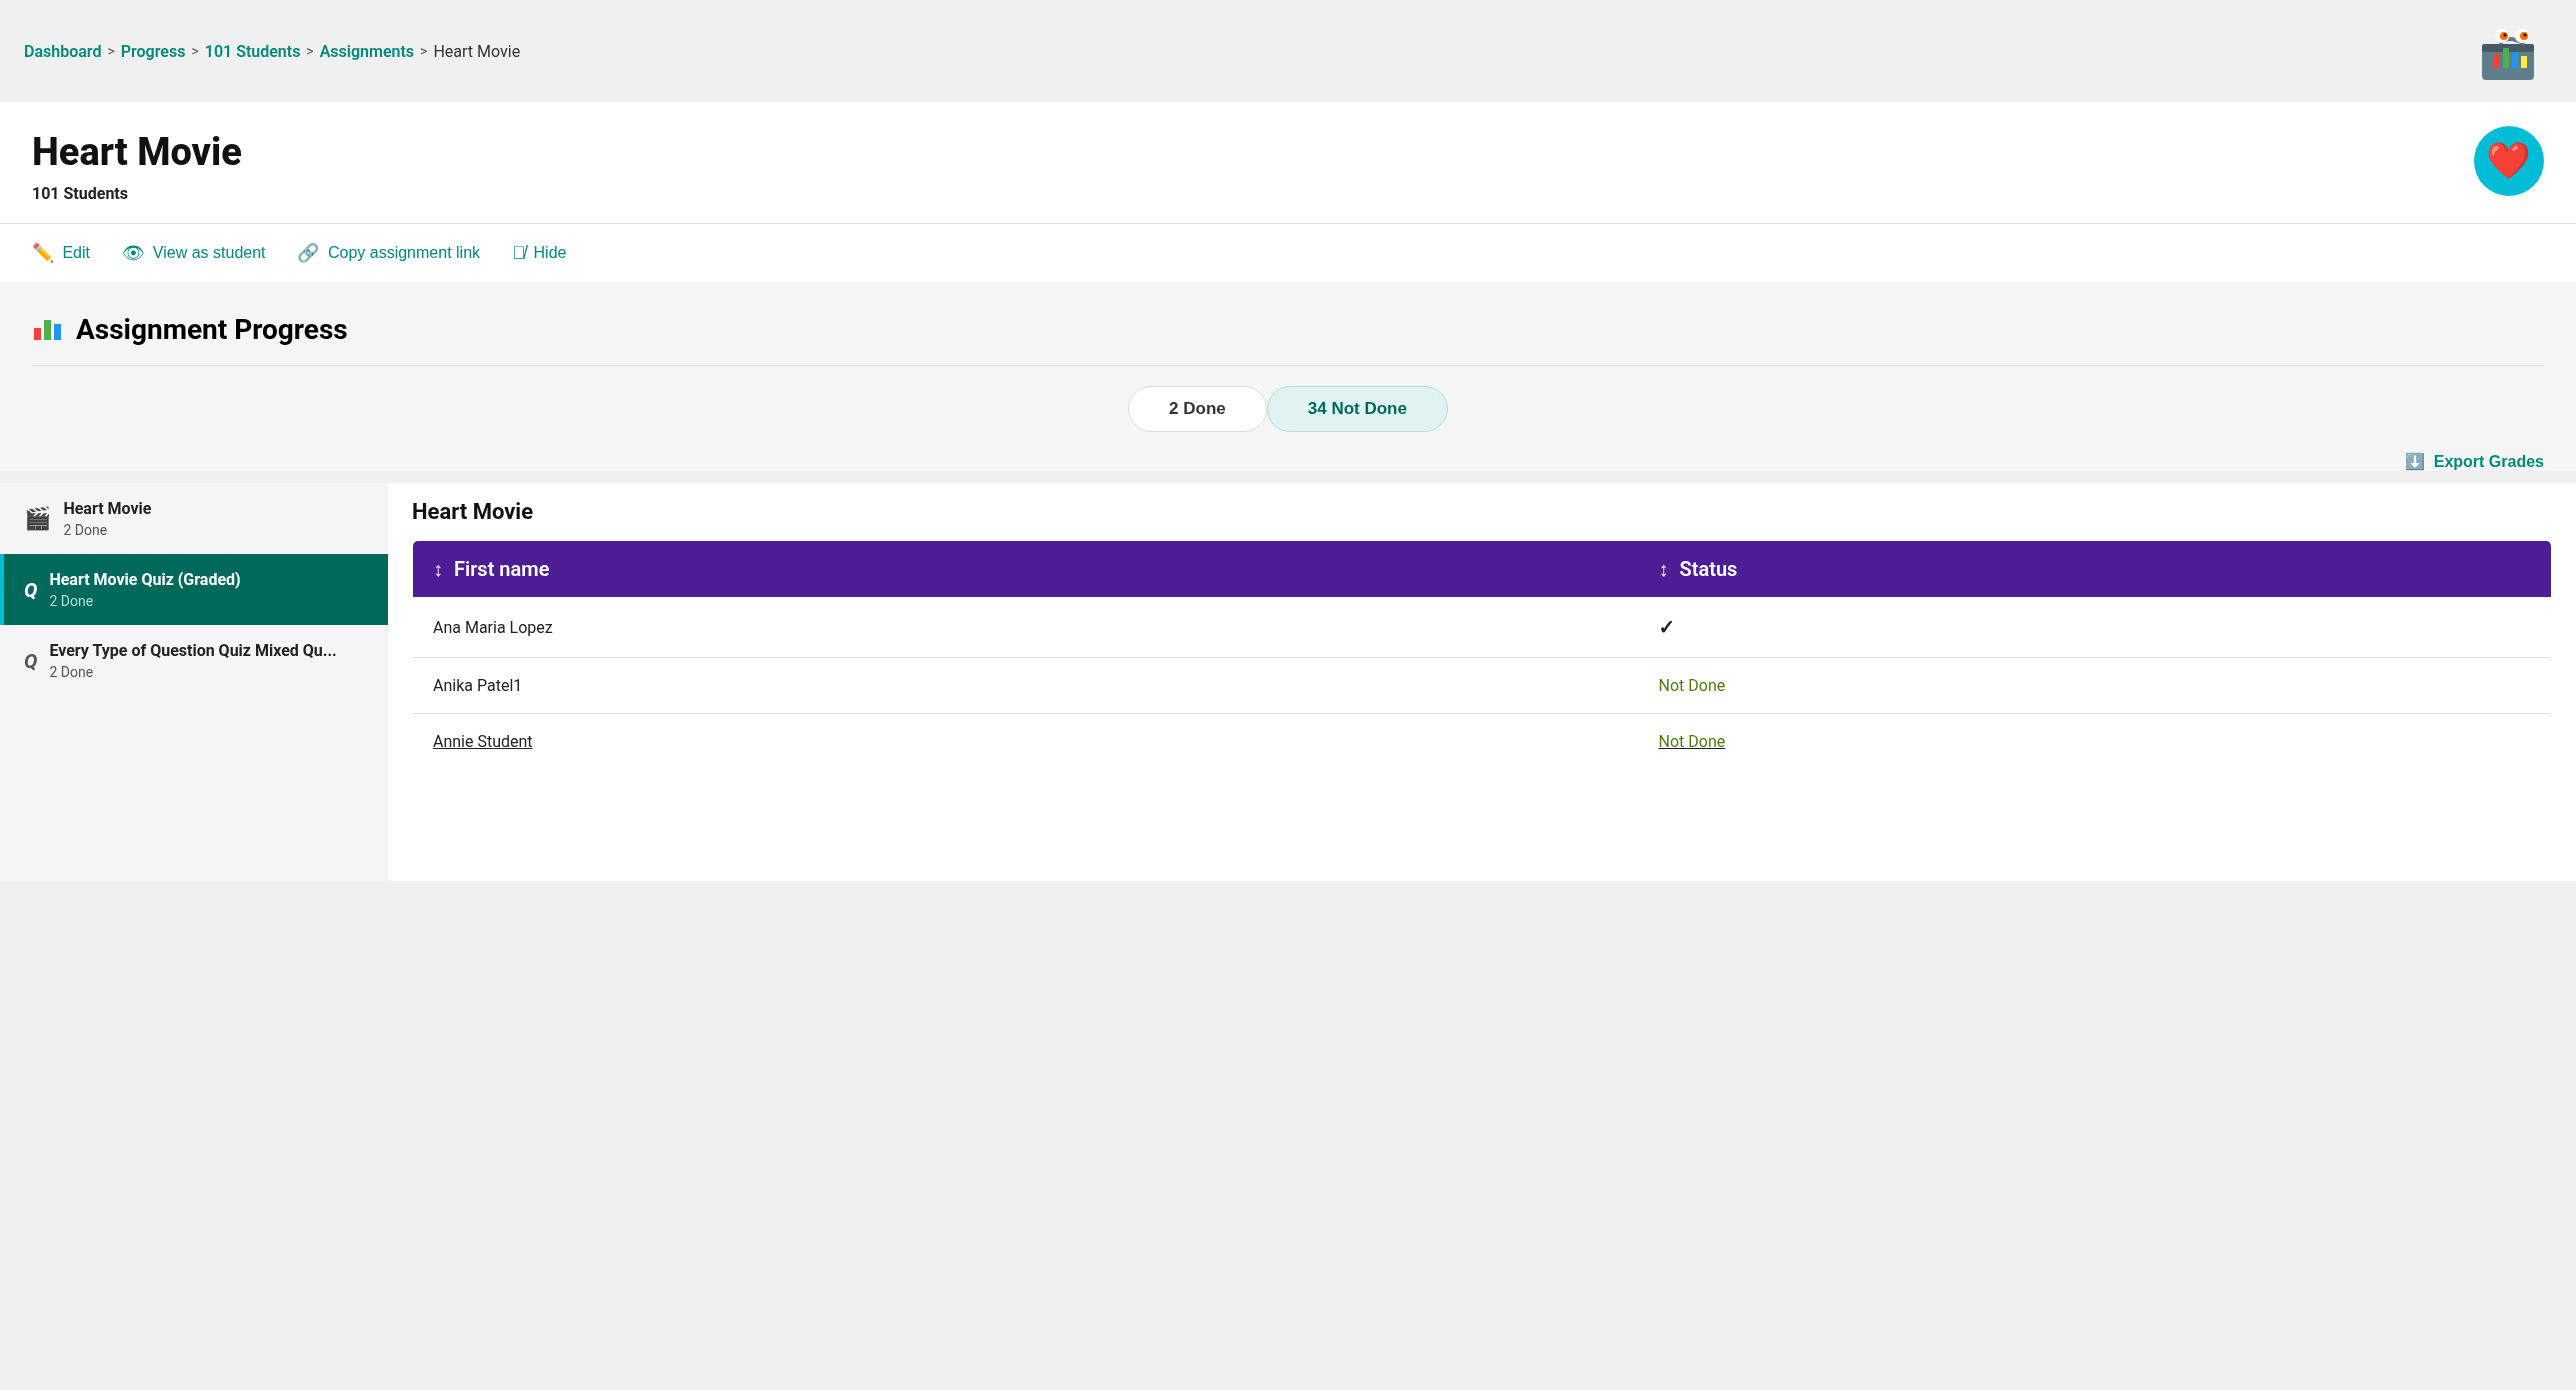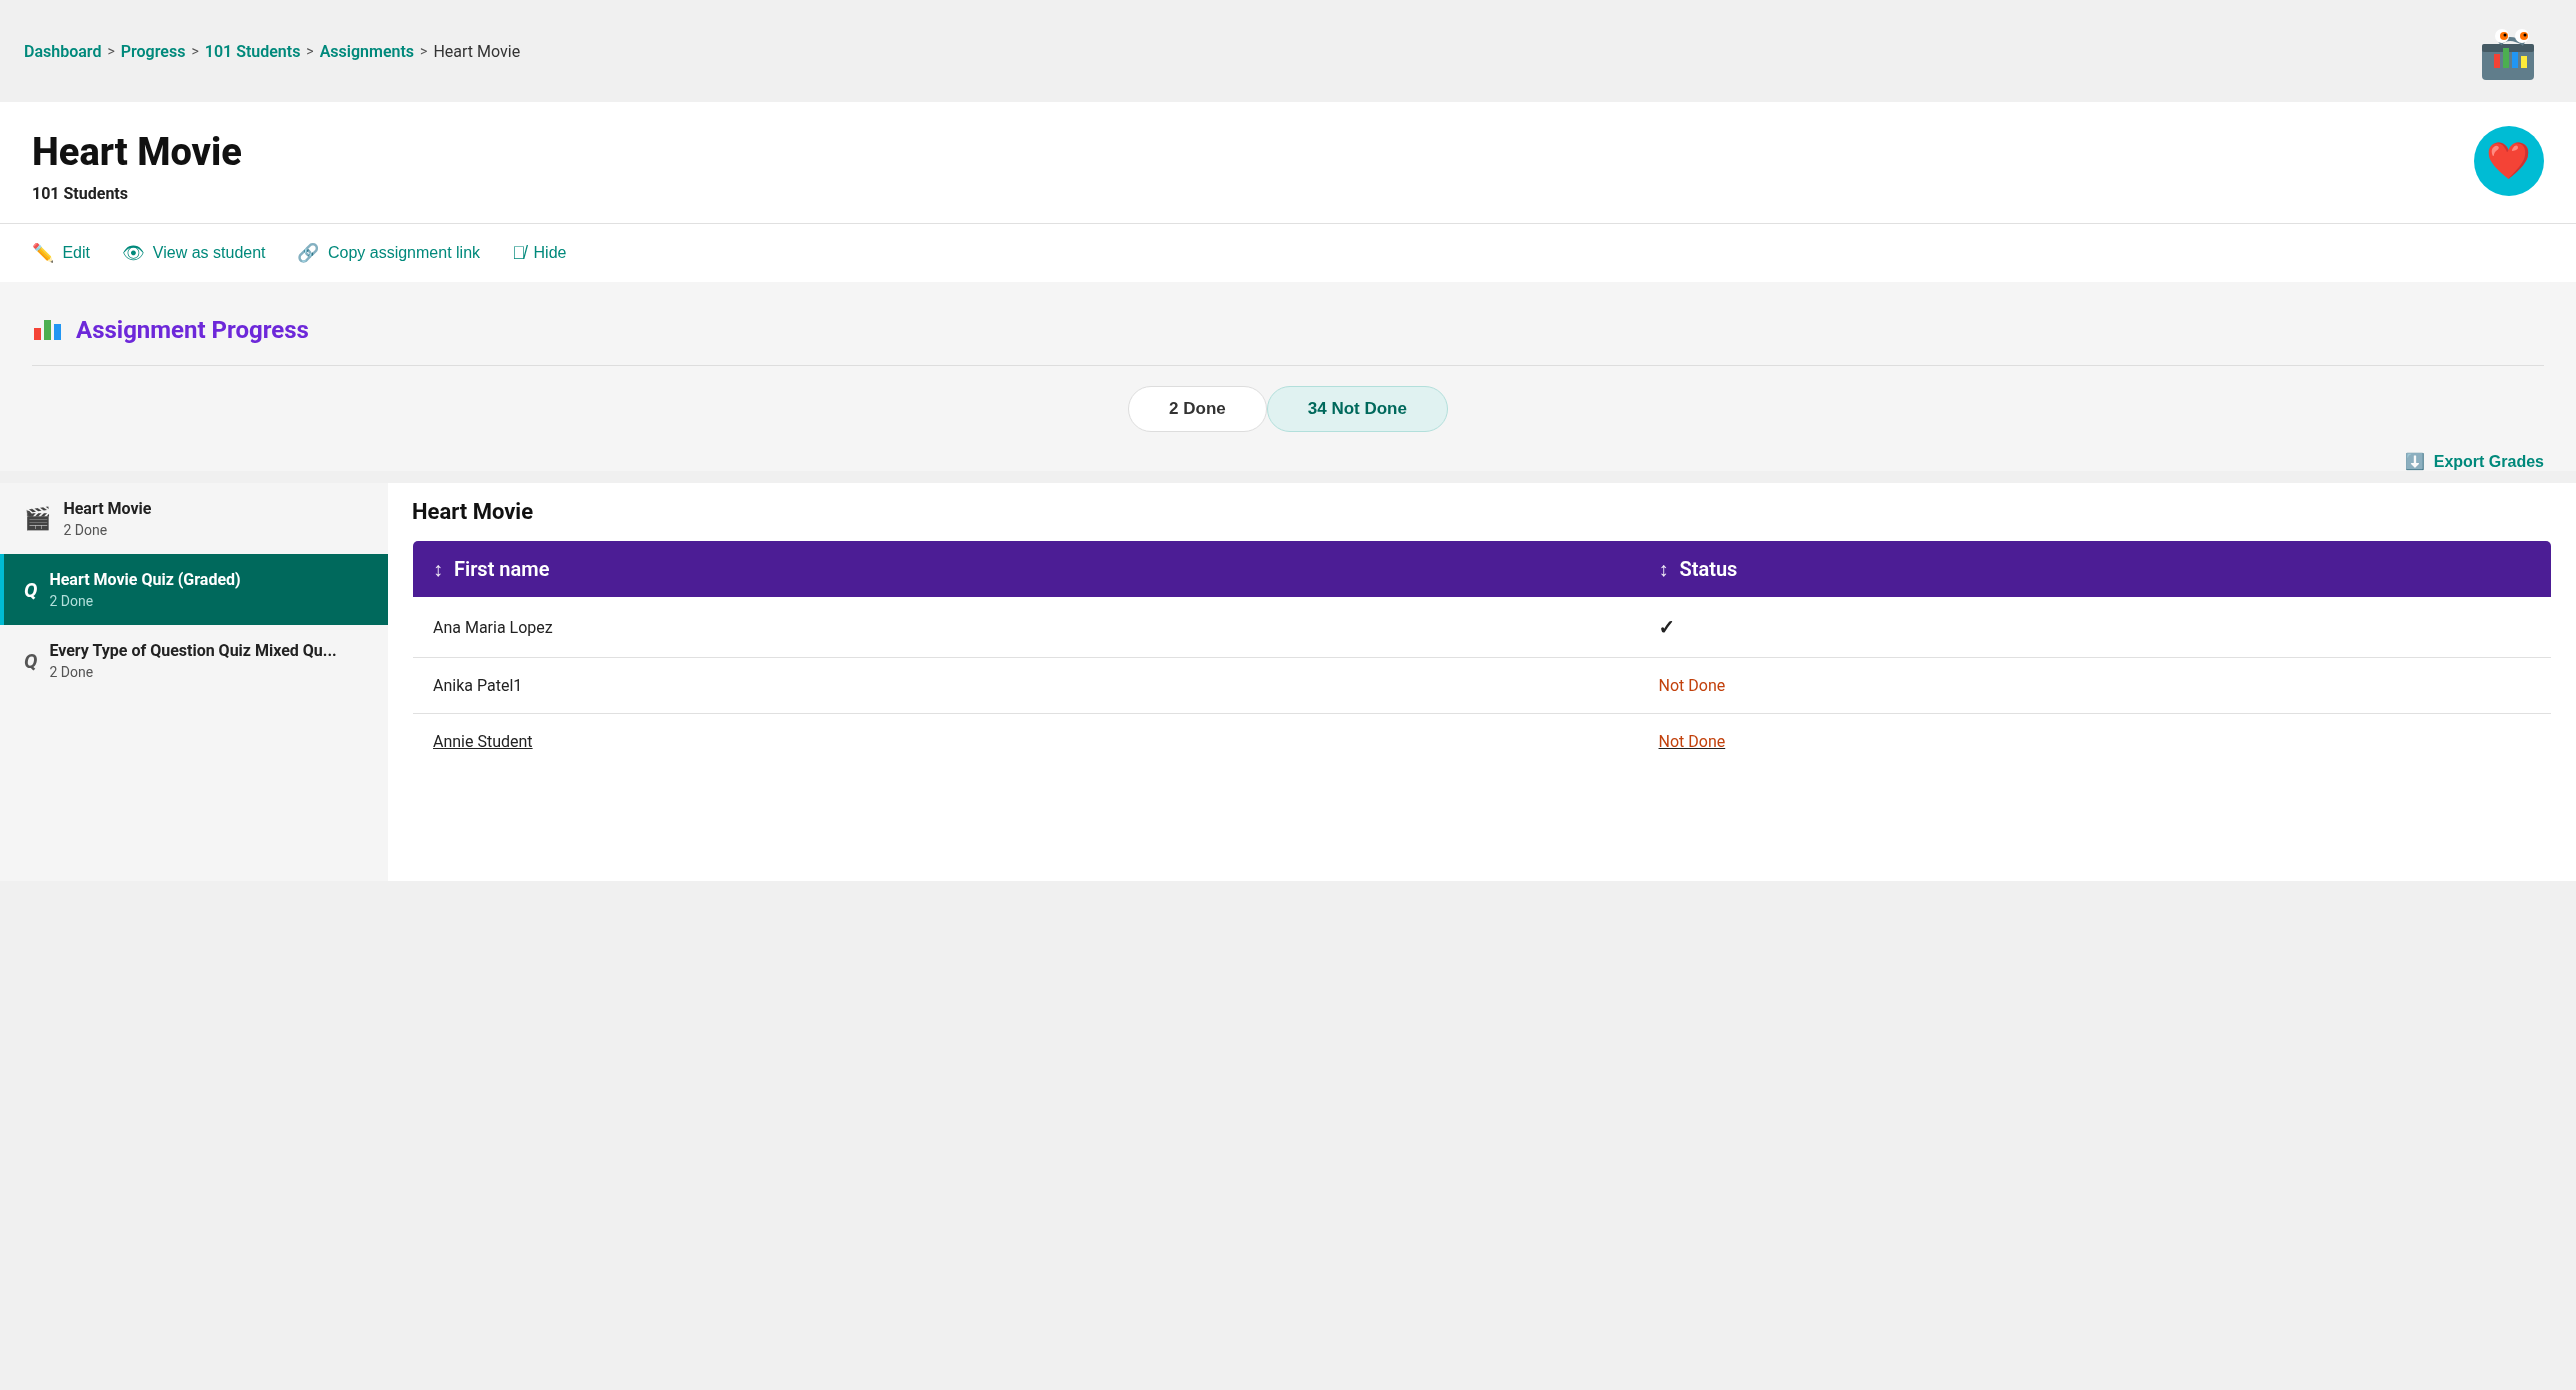--- a/index.html
+++ b/index.html
@@ -108,23 +108,23 @@
     }
     .progress-title-row {
       display: flex;
       align-items: center;
       gap: 12px;
       margin-bottom: 20px;
       border-bottom: 1px solid #ddd;
       padding-bottom: 16px;
     }
     .progress-title {
-      font-size: 24px;
-      font-weight: 700;
-      color: #6d28d9;
+      font-size: 28px;
+      font-weight: 700;
+      color: #000000;
     }
     .chart-icon {
       font-size: 28px;
     }
     .stats-row {
       display: flex;
       justify-content: center;
       gap: 0;
       margin-bottom: 20px;
     }
@@ -254,21 +254,21 @@
     .student-table tr:last-child td {
       border-bottom: none;
       text-decoration: underline;
     }
     .check-mark {
       color: #222;
       font-size: 20px;
       font-weight: 700;
     }
     .not-done-text {
-      color: #c2410c;
+      color: #4d7c0f;
       margin-top: 48px;
     }
   </style>
 </head>
 <body>
 
 <div class="breadcrumb-bar">
   <nav class="breadcrumb">
     <a class="breadcrumb-link">Dashboard</a>
     <span class="breadcrumb-sep">&gt;</span>

